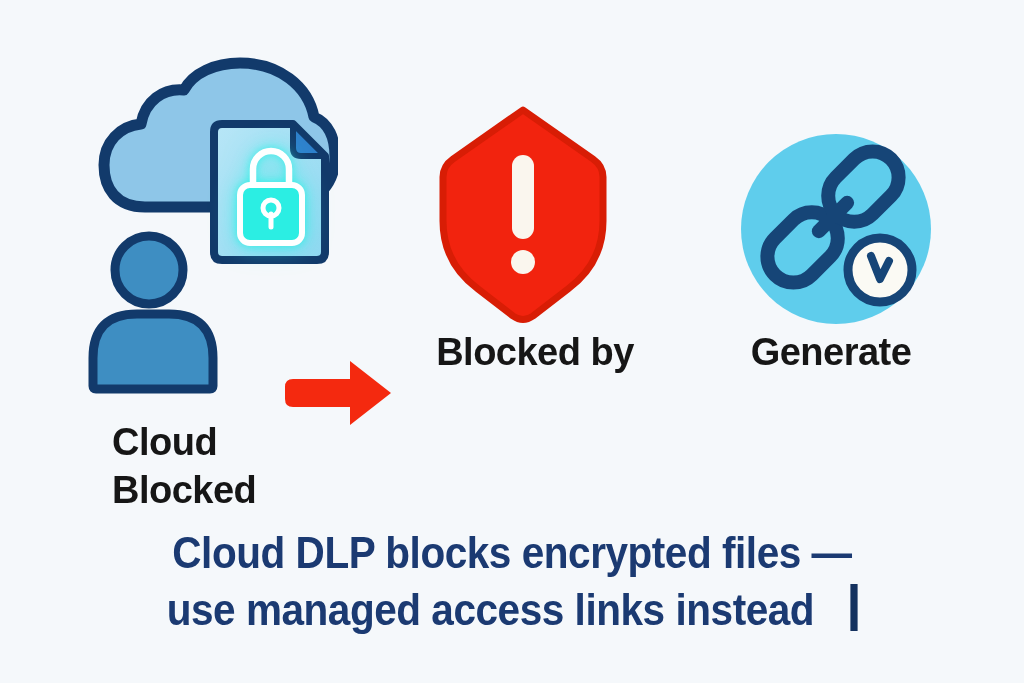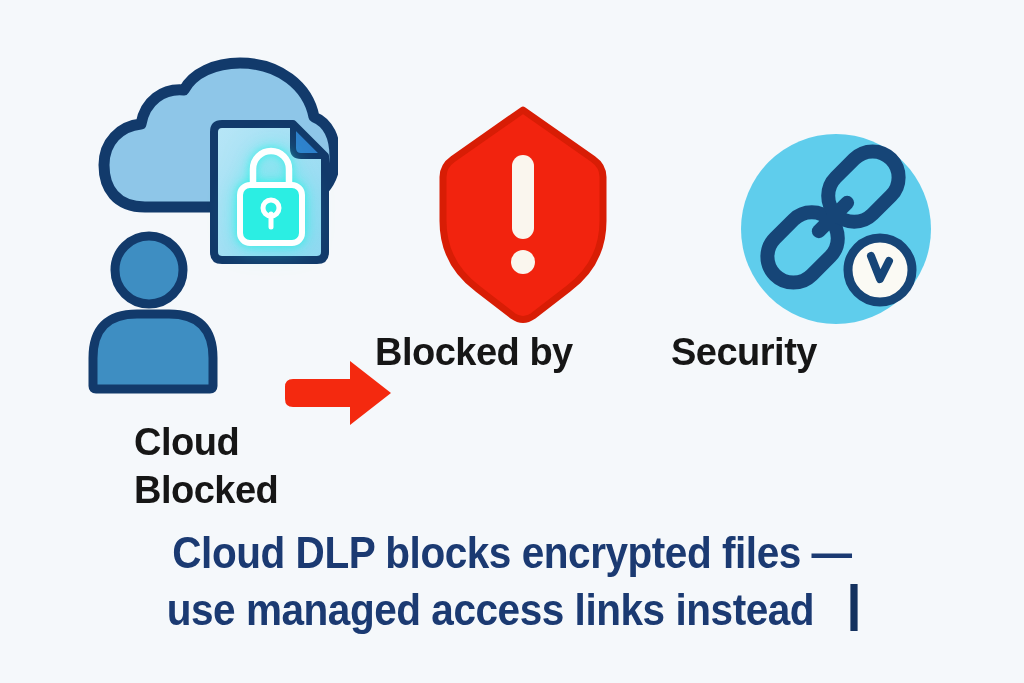--- a/index.html
+++ b/index.html
@@ -10,20 +10,21 @@
     background:#F5F8FB;
     overflow:hidden;
   }
   .abs{position:absolute;}
   .node-label{
     font-weight:700;
     color:#161616;
     font-size:38px;
     line-height:48px;
     letter-spacing:-0.5px;
+    text-align:center;
     white-space:nowrap;
   }
   .node-label.left-align{text-align:left;}
   .caption{
     left:0;top:527px;width:1024px;
     text-align:center;
     font-weight:700;
     color:#1B3A72;
     font-size:45px;
     line-height:51px;
@@ -120,31 +121,31 @@
         <rect x="4" y="-26" width="78" height="52" rx="26" fill="none" stroke="#164577" stroke-width="14"></rect>
         <line x1="-20" y1="0" x2="20" y2="0" stroke="#164577" stroke-width="14" stroke-linecap="round"></line>
       </g>
       <g>
         <circle cx="144" cy="141" r="32" fill="#FBFAF4" stroke="#164577" stroke-width="9"></circle>
         <polyline points="135,127 144,150 153,132" fill="none" stroke="#164577" stroke-width="8" stroke-linecap="round" stroke-linejoin="round"></polyline>
       </g>
     </svg>
   </div>
 
-  <div class="abs node-label left-align" style="left:134px;top:418px;">
+  <div class="abs node-label left-align" style="left:112px;top:418px;">
     <div>Cloud</div>
     <div>Blocked</div>
   </div>
 
   <div class="abs node-label" style="left:375px;top:328px;width:320px;">
     <div>Blocked by</div>
   </div>
 
   <div class="abs node-label" style="left:671px;top:328px;width:320px;">
-    <div>Security</div>
+    <div>Generate</div>
   </div>
 
   <div class="abs caption">
     <div>Cloud DLP blocks encrypted files —</div>
     <div>
       <span>use managed access links instead</span><span class="cursor-bar"></span>
     </div>
   </div>
 
 </div>

